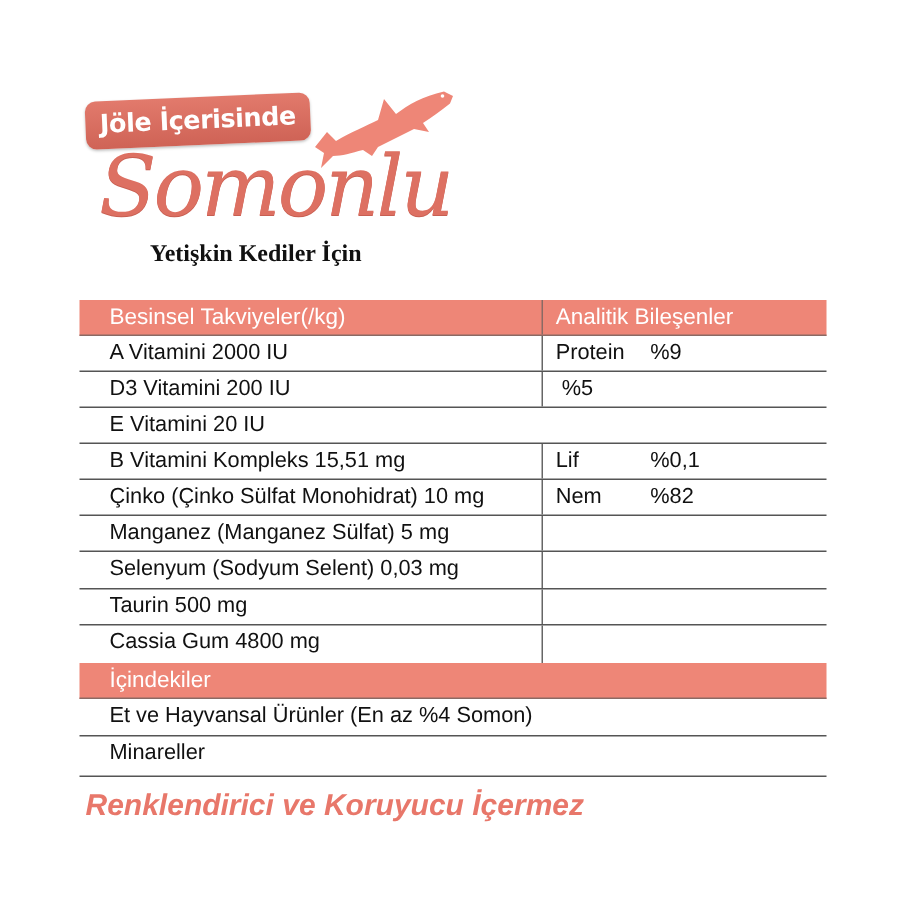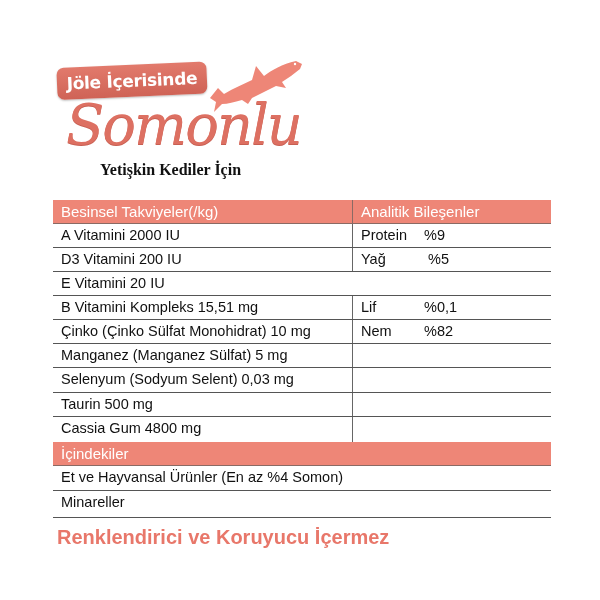--- a/index.html
+++ b/index.html
@@ -85,38 +85,40 @@
     }
     .cell {
       box-sizing: border-box;
       font-family: "Liberation Sans", sans-serif;
       font-size: 14.5px;
       line-height: 23px;
       color: #111111;
       padding-left: 8px;
       white-space: nowrap;
       overflow: hidden;
+      margin-left: 12px;
     }
     .cell.left { width: 299px; }
     .cell.right {
       width: 199px;
       border-left: 1.5px solid #666666;
       display: flex;
     }
     .head .cell { color: #ffffff; font-size: 15px; }
     .head .cell.right { border-left: 1.5px solid #8a6a64; }
     .an-label { width: 63px; }
     .an-value { }
     .cell.full { width: 498px; }
 
     .footer {
       position: absolute;
       left: 57px; top: 526px;
       font-family: "Liberation Sans", sans-serif;
       font-weight: bold;
+      font-style: italic;
       font-size: 20px;
       color: #e8776a;
       white-space: nowrap;
     }
   </style>
 </head>
 <body>
 
 <div class="logo">
   <div class="badge">
@@ -139,21 +141,20 @@
   <div class="row">
     <div class="cell left">A Vitamini 2000 IU</div>
     <div class="cell right">
       <span class="an-label">Protein</span>
       <span class="an-value">%9</span>
     </div>
   </div>
   <div class="row">
     <div class="cell left">D3 Vitamini 200 IU</div>
     <div class="cell right">
-      <span class="an-label">Yağ</span>
       <span class="an-value" style="white-space:pre"> %5</span>
     </div>
   </div>
   <div class="row">
     <div class="cell left">E Vitamini 20 IU</div>
   </div>
   <div class="row">
     <div class="cell left">B Vitamini Kompleks 15,51 mg</div>
     <div class="cell right">
       <span class="an-label">Lif</span>

